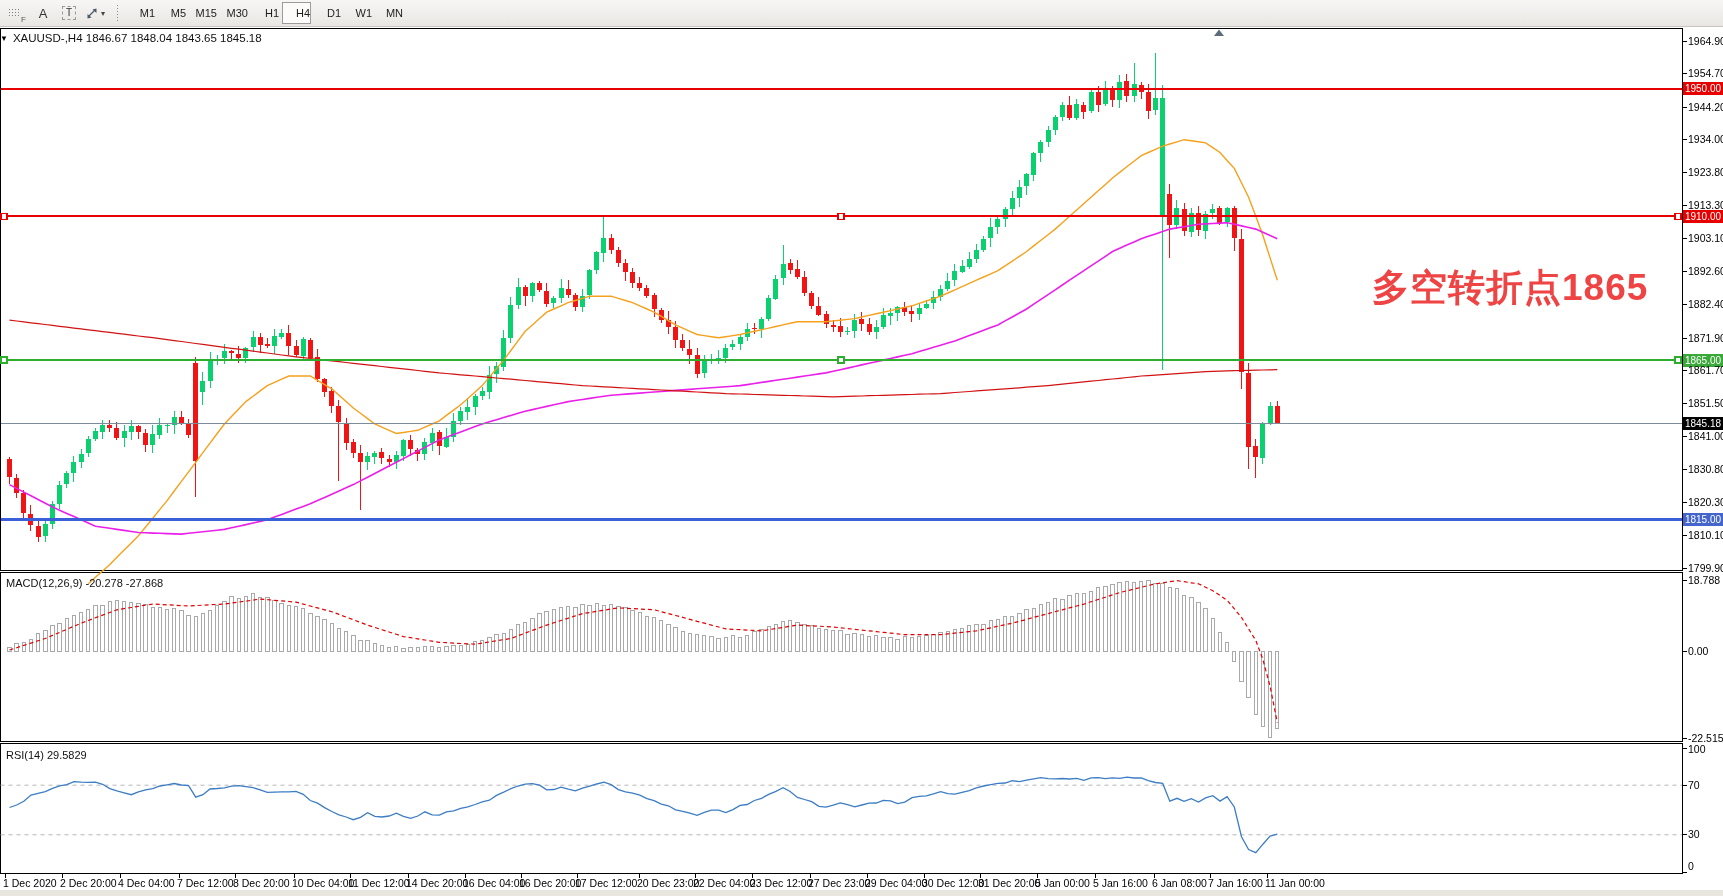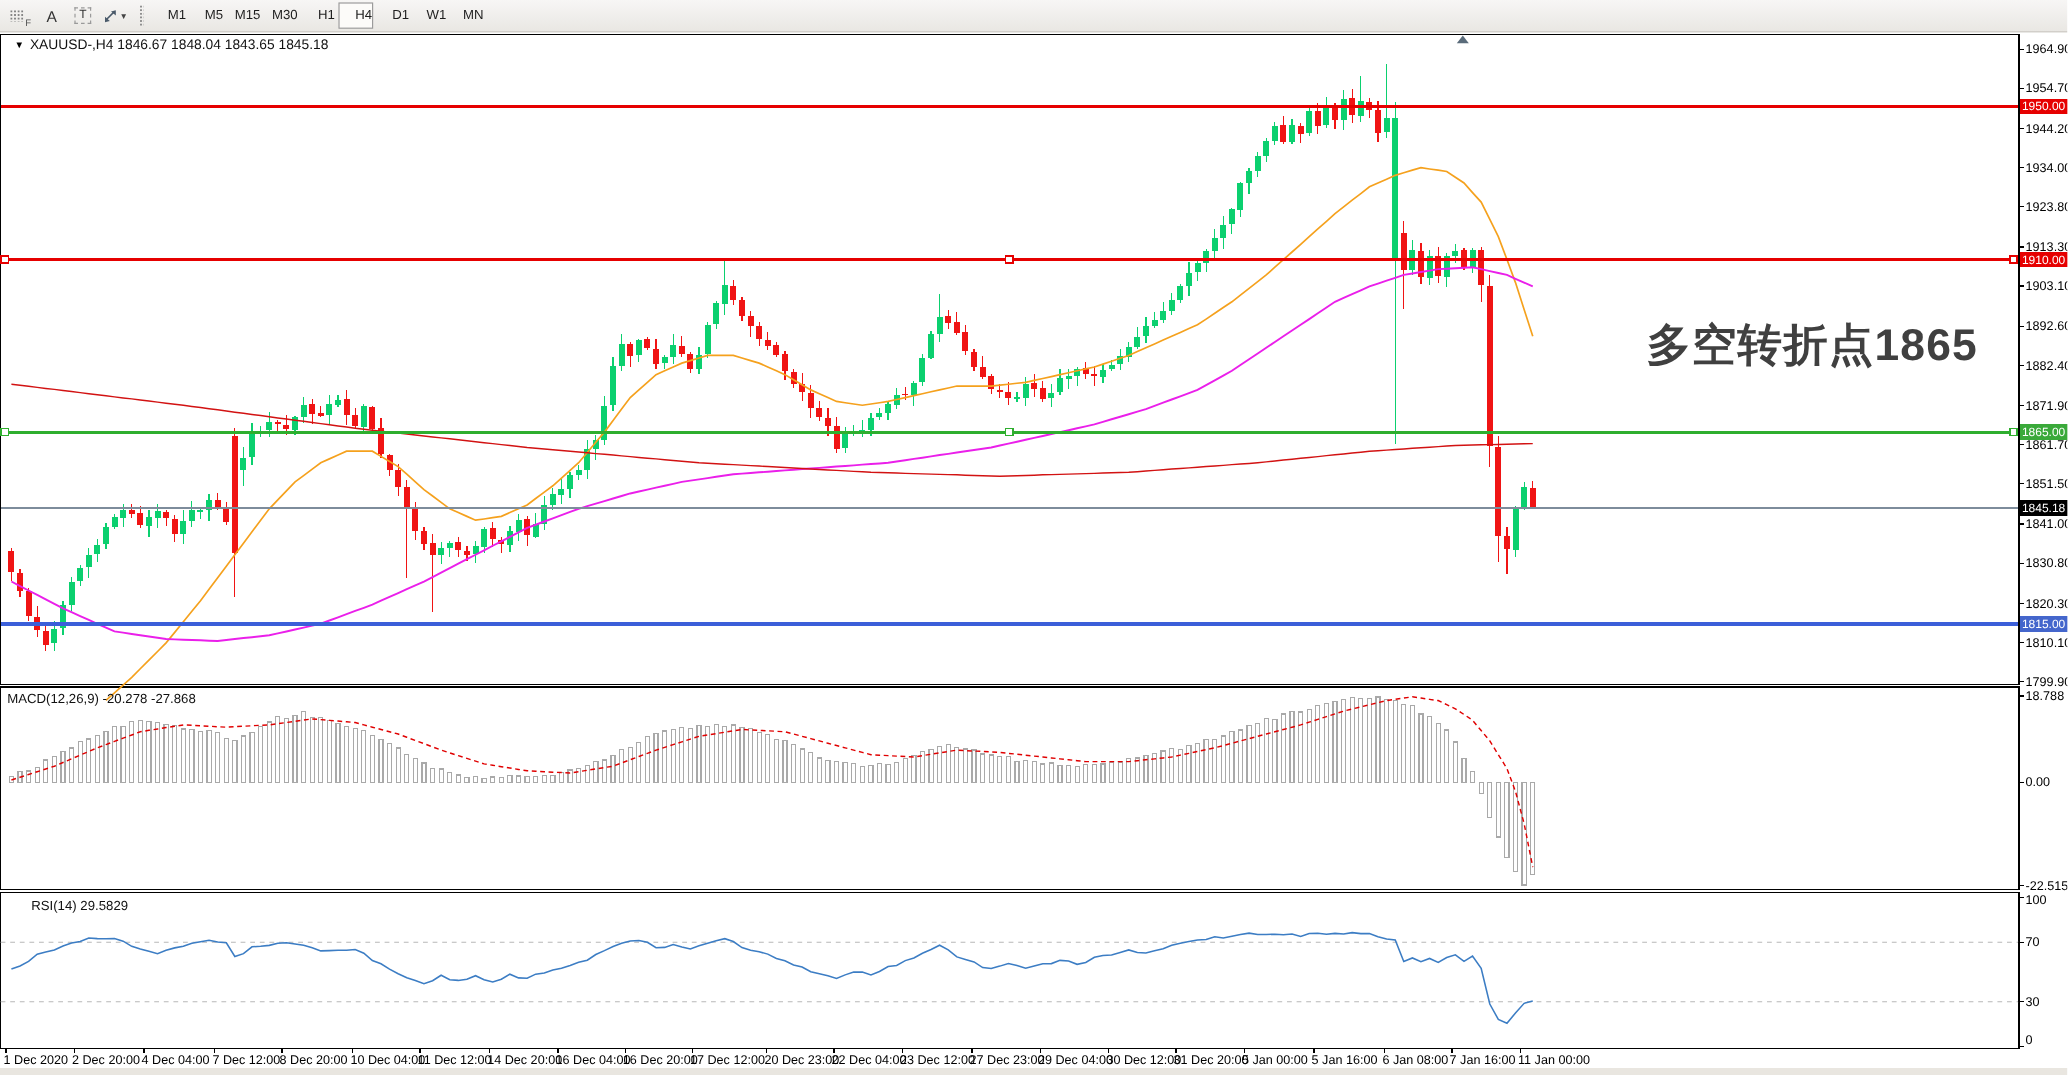--- a/index.html
+++ b/index.html
@@ -17,24 +17,24 @@
   .a-ico{font-size:13px;color:#333;}
   .t-ico{font-size:10px;color:#333;border:1px dashed #9a9a9a;padding:0px 3px;line-height:12px;}
   .caret{font-size:8px;color:#444;margin-left:2px;}
   .grip{width:4px;height:18px;margin:0 6px 0 8px;
     background-image:radial-gradient(#8a8a8a 0.8px,transparent 0.9px);background-size:3px 3px;}
   .tf{min-width:27px;height:20px;line-height:20px;text-align:right;font-size:11px;color:#1d1d1d;
     border:1px solid transparent;margin:0 1px;cursor:default;}
   .tf.active{background:#fcfbf9;border:1px solid #9b9b9b;}
   
   .ovl{position:absolute;z-index:4;color:#111;white-space:nowrap;}
-  #chart-title{left:12px;top:32px;font-size:11.5px;}
+  #chart-title{left:0;top:32px;font-size:11.5px;}
   #chart-title .tri{font-size:8px;margin-right:5px;vertical-align:1px;color:#000;}
   #macd-label{left:6px;top:577px;font-size:11px;}
-  #rsi-label{left:6px;top:749px;font-size:11px;margin-left:20px;}
+  #rsi-label{left:6px;top:749px;font-size:11px;}
   #annotation{left:1372px;top:263px;font-size:37px;font-weight:bold;letter-spacing:1px;}
   #chart-svg{position:absolute;left:0;top:0;z-index:1;}
 </style>
 </head>
 <body>
 
 <div id="screen">
 
   <div id="toolbar">
     <div class="tbtn">
@@ -745,14 +745,14 @@
       </g>
       <polygon points="1214,36 1219,29.5 1224,36" fill="#5a6b7a"></polygon>
       <rect x="0" y="890" width="1723" height="6" fill="#e9e6e0"></rect>
     </svg>
 
   <div class="ovl" id="chart-title">
     <span class="tri">▼</span><span>XAUUSD-,H4 1846.67 1848.04 1843.65 1845.18</span>
   </div>
   <div class="ovl" id="macd-label">MACD(12,26,9) -20.278 -27.868</div>
   <div class="ovl" id="rsi-label">RSI(14) 29.5829</div>
-  <div class="ovl" id="annotation" style="color: #404040;">多空转折点1865</div>
+  <div class="ovl" id="annotation" style="color: #ef4444;">多空转折点1865</div>
 </div>
 
 </body></html>

